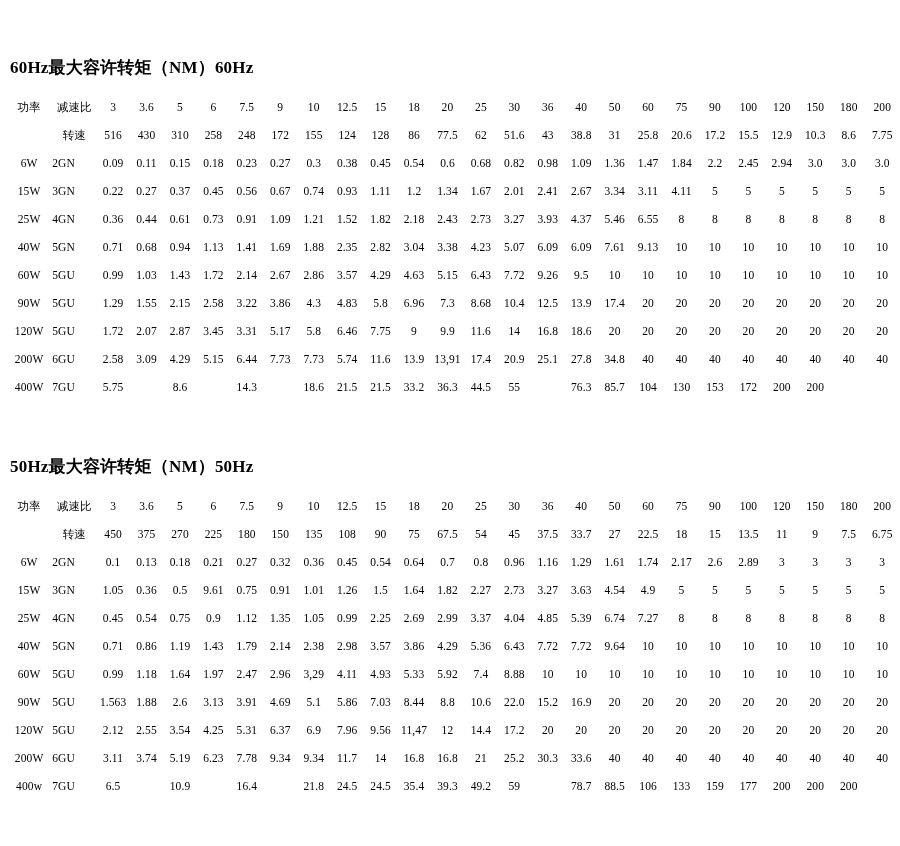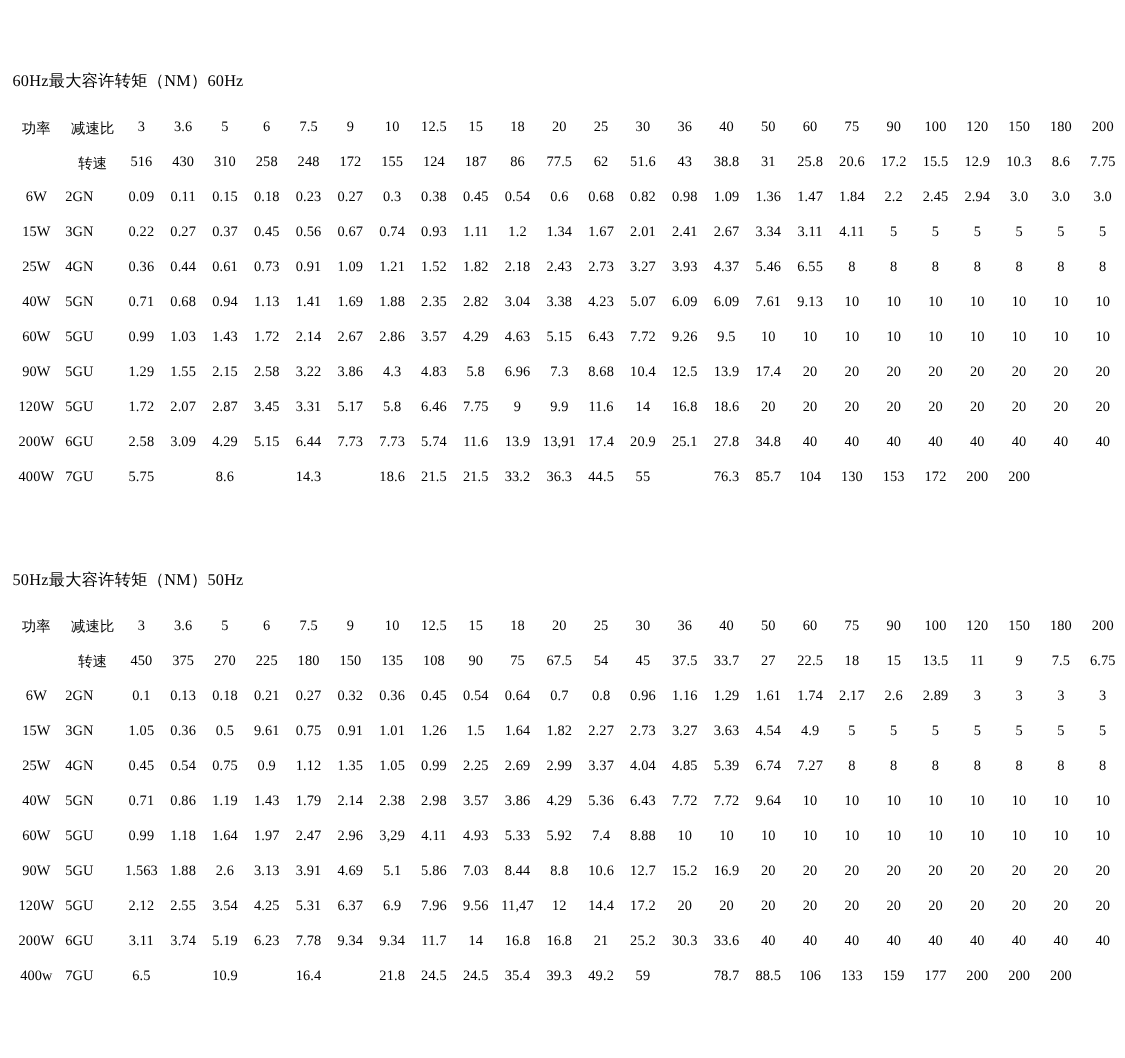--- a/index.html
+++ b/index.html
@@ -25,22 +25,22 @@
   .section {
     position: absolute;
     left: 0;
     width: 900px;
   }
   #section-60 { top: 56px; }
   #section-50 { top: 455px; }
 
   .section-title {
     font-family: "Liberation Serif", serif;
-    font-size: 13px;
-    font-weight: normal;
+    font-size: 17px;
+    font-weight: bold;
     letter-spacing: 0.2px;
     padding-left: 10px;
     margin: 0 0 14px 0;
     white-space: nowrap;
   }
 
   table.torque {
     border-collapse: collapse;
     border: none;
     table-layout: fixed;
@@ -127,21 +127,21 @@
           <td class="head-left"></td>
           <td class="head-ratio">转速</td>
           <td class="val">516</td>
           <td class="val">430</td>
           <td class="val">310</td>
           <td class="val">258</td>
           <td class="val">248</td>
           <td class="val">172</td>
           <td class="val">155</td>
           <td class="val">124</td>
-          <td class="val">187</td>
+          <td class="val">128</td>
           <td class="val">86</td>
           <td class="val">77.5</td>
           <td class="val">62</td>
           <td class="val">51.6</td>
           <td class="val">43</td>
           <td class="val">38.8</td>
           <td class="val">31</td>
           <td class="val">25.8</td>
           <td class="val">20.6</td>
           <td class="val">17.2</td>
@@ -630,21 +630,21 @@
           <td class="val">2.6</td>
           <td class="val">3.13</td>
           <td class="val">3.91</td>
           <td class="val">4.69</td>
           <td class="val">5.1</td>
           <td class="val">5.86</td>
           <td class="val">7.03</td>
           <td class="val">8.44</td>
           <td class="val">8.8</td>
           <td class="val">10.6</td>
-          <td class="val">12.7</td>
+          <td class="val">22.0</td>
           <td class="val">15.2</td>
           <td class="val">16.9</td>
           <td class="val">20</td>
           <td class="val">20</td>
           <td class="val">20</td>
           <td class="val">20</td>
           <td class="val">20</td>
           <td class="val">20</td>
           <td class="val">20</td>
           <td class="val">20</td>

